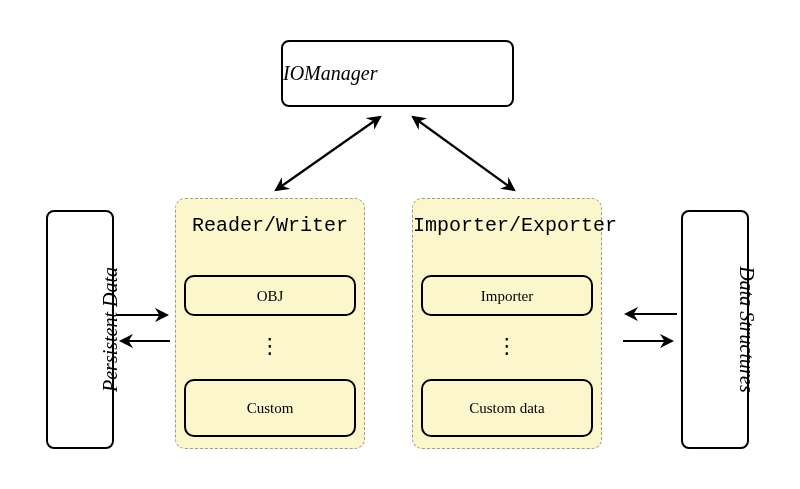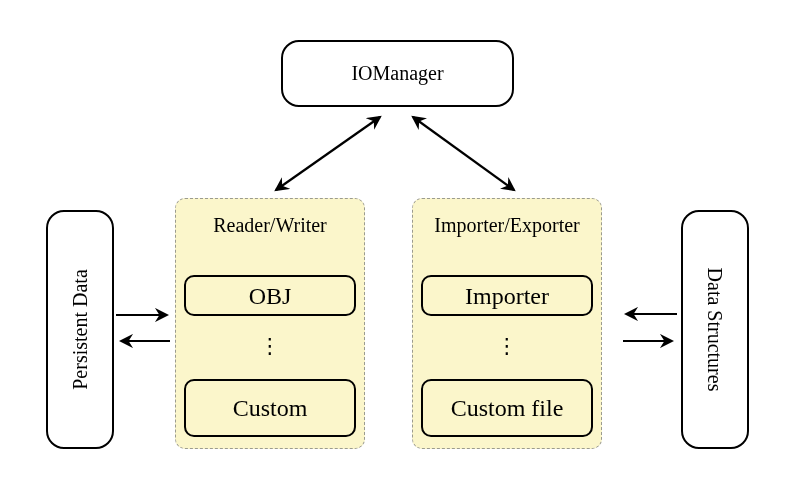--- a/index.html
+++ b/index.html
@@ -15,56 +15,58 @@
     height: 489px;
     background: var(--bg);
     font-family: "Liberation Serif", "DejaVu Serif", serif;
     color: var(--ink);
     overflow: hidden;
   }
   .rbox {
     position: absolute;
     background: var(--bg);
     border: 2.5px solid var(--ink);
-    border-radius: 18px;
+    border-radius: 8px;
     display: flex;
     align-items: center;
-    justify-content: center;
+    justify-content: flex-start;
     box-sizing: border-box;
     font-size: 20px;
+    font-style: italic;
   }
   .panel {
     position: absolute;
     background: var(--panel-fill);
     border: 1.6px dashed var(--panel-border);
     border-radius: 10px;
     box-sizing: border-box;
   }
   .panel-title {
     position: absolute;
     top: 15px;
     left: 0;
     width: 100%;
     text-align: center;
     font-size: 20px;
     white-space: nowrap;
+    font-family: Liberation Mono, monospace;
   }
   .inner-box {
     position: absolute;
     left: 8px;
     width: 172px;
     border: 2.5px solid var(--ink);
     border-radius: 10px;
     background: var(--panel-fill);
     display: flex;
     flex-direction: column;
     align-items: center;
     justify-content: center;
     box-sizing: border-box;
-    font-size: 24px;
+    font-size: 15px;
     line-height: 26px;
     text-align: center;
   }
   .inner-top { top: 76px; height: 41px; }
   .inner-bottom { top: 180px; height: 58px; gap: 36px; }
   .dots {
     position: absolute;
     top: 132px;
     left: 0;
     width: 100%;
@@ -132,21 +134,21 @@
     </div>
   </div>
 
   <div class="panel" style="left:412px; top:198px; width:190px; height:251px;">
     <div class="panel-title">Importer/Exporter</div>
     <div class="inner-box inner-top">
       <span>Importer</span>
     </div>
     <div class="dots">⋮</div>
     <div class="inner-box inner-bottom">
-      <span>Custom file</span>
+      <span>Custom data</span>
     </div>
   </div>
 
   <div class="rbox side-box" style="left:46px; top:210px; width:68px; height:239px;">
     <span class="vtext up">Persistent Data</span>
   </div>
 
   <div class="rbox side-box" style="left:681px; top:210px; width:68px; height:239px;">
     <span class="vtext down">Data Structures</span>
   </div>

